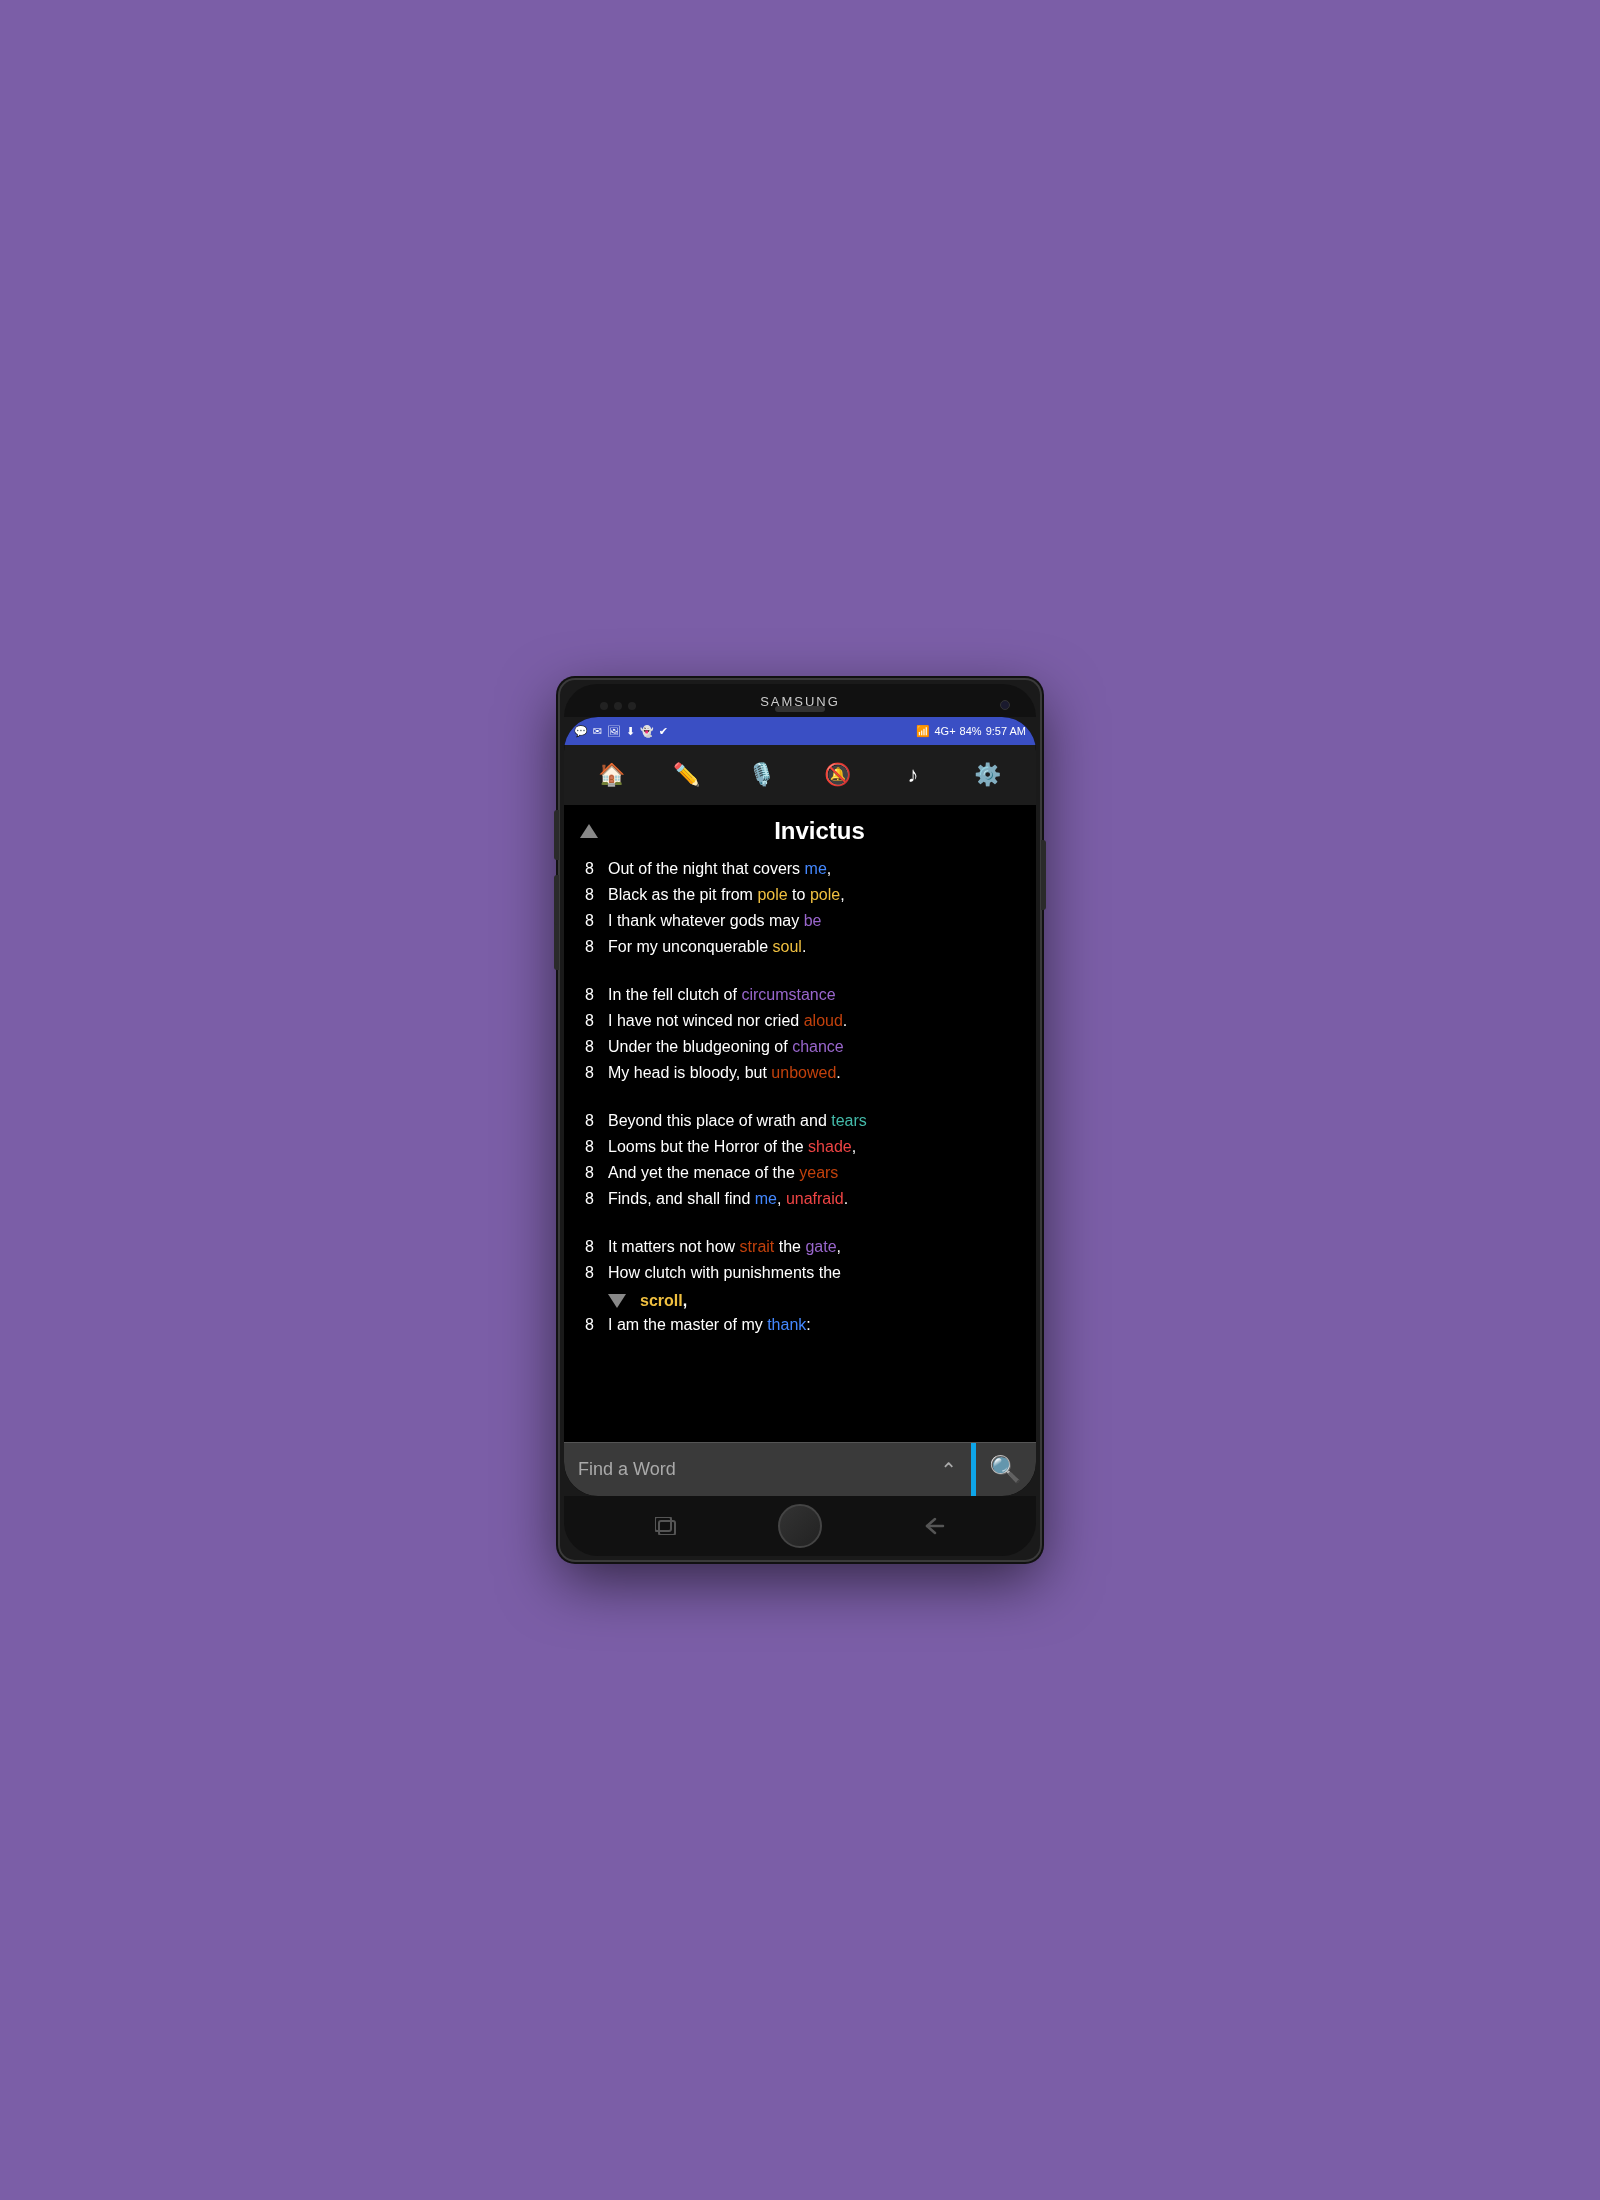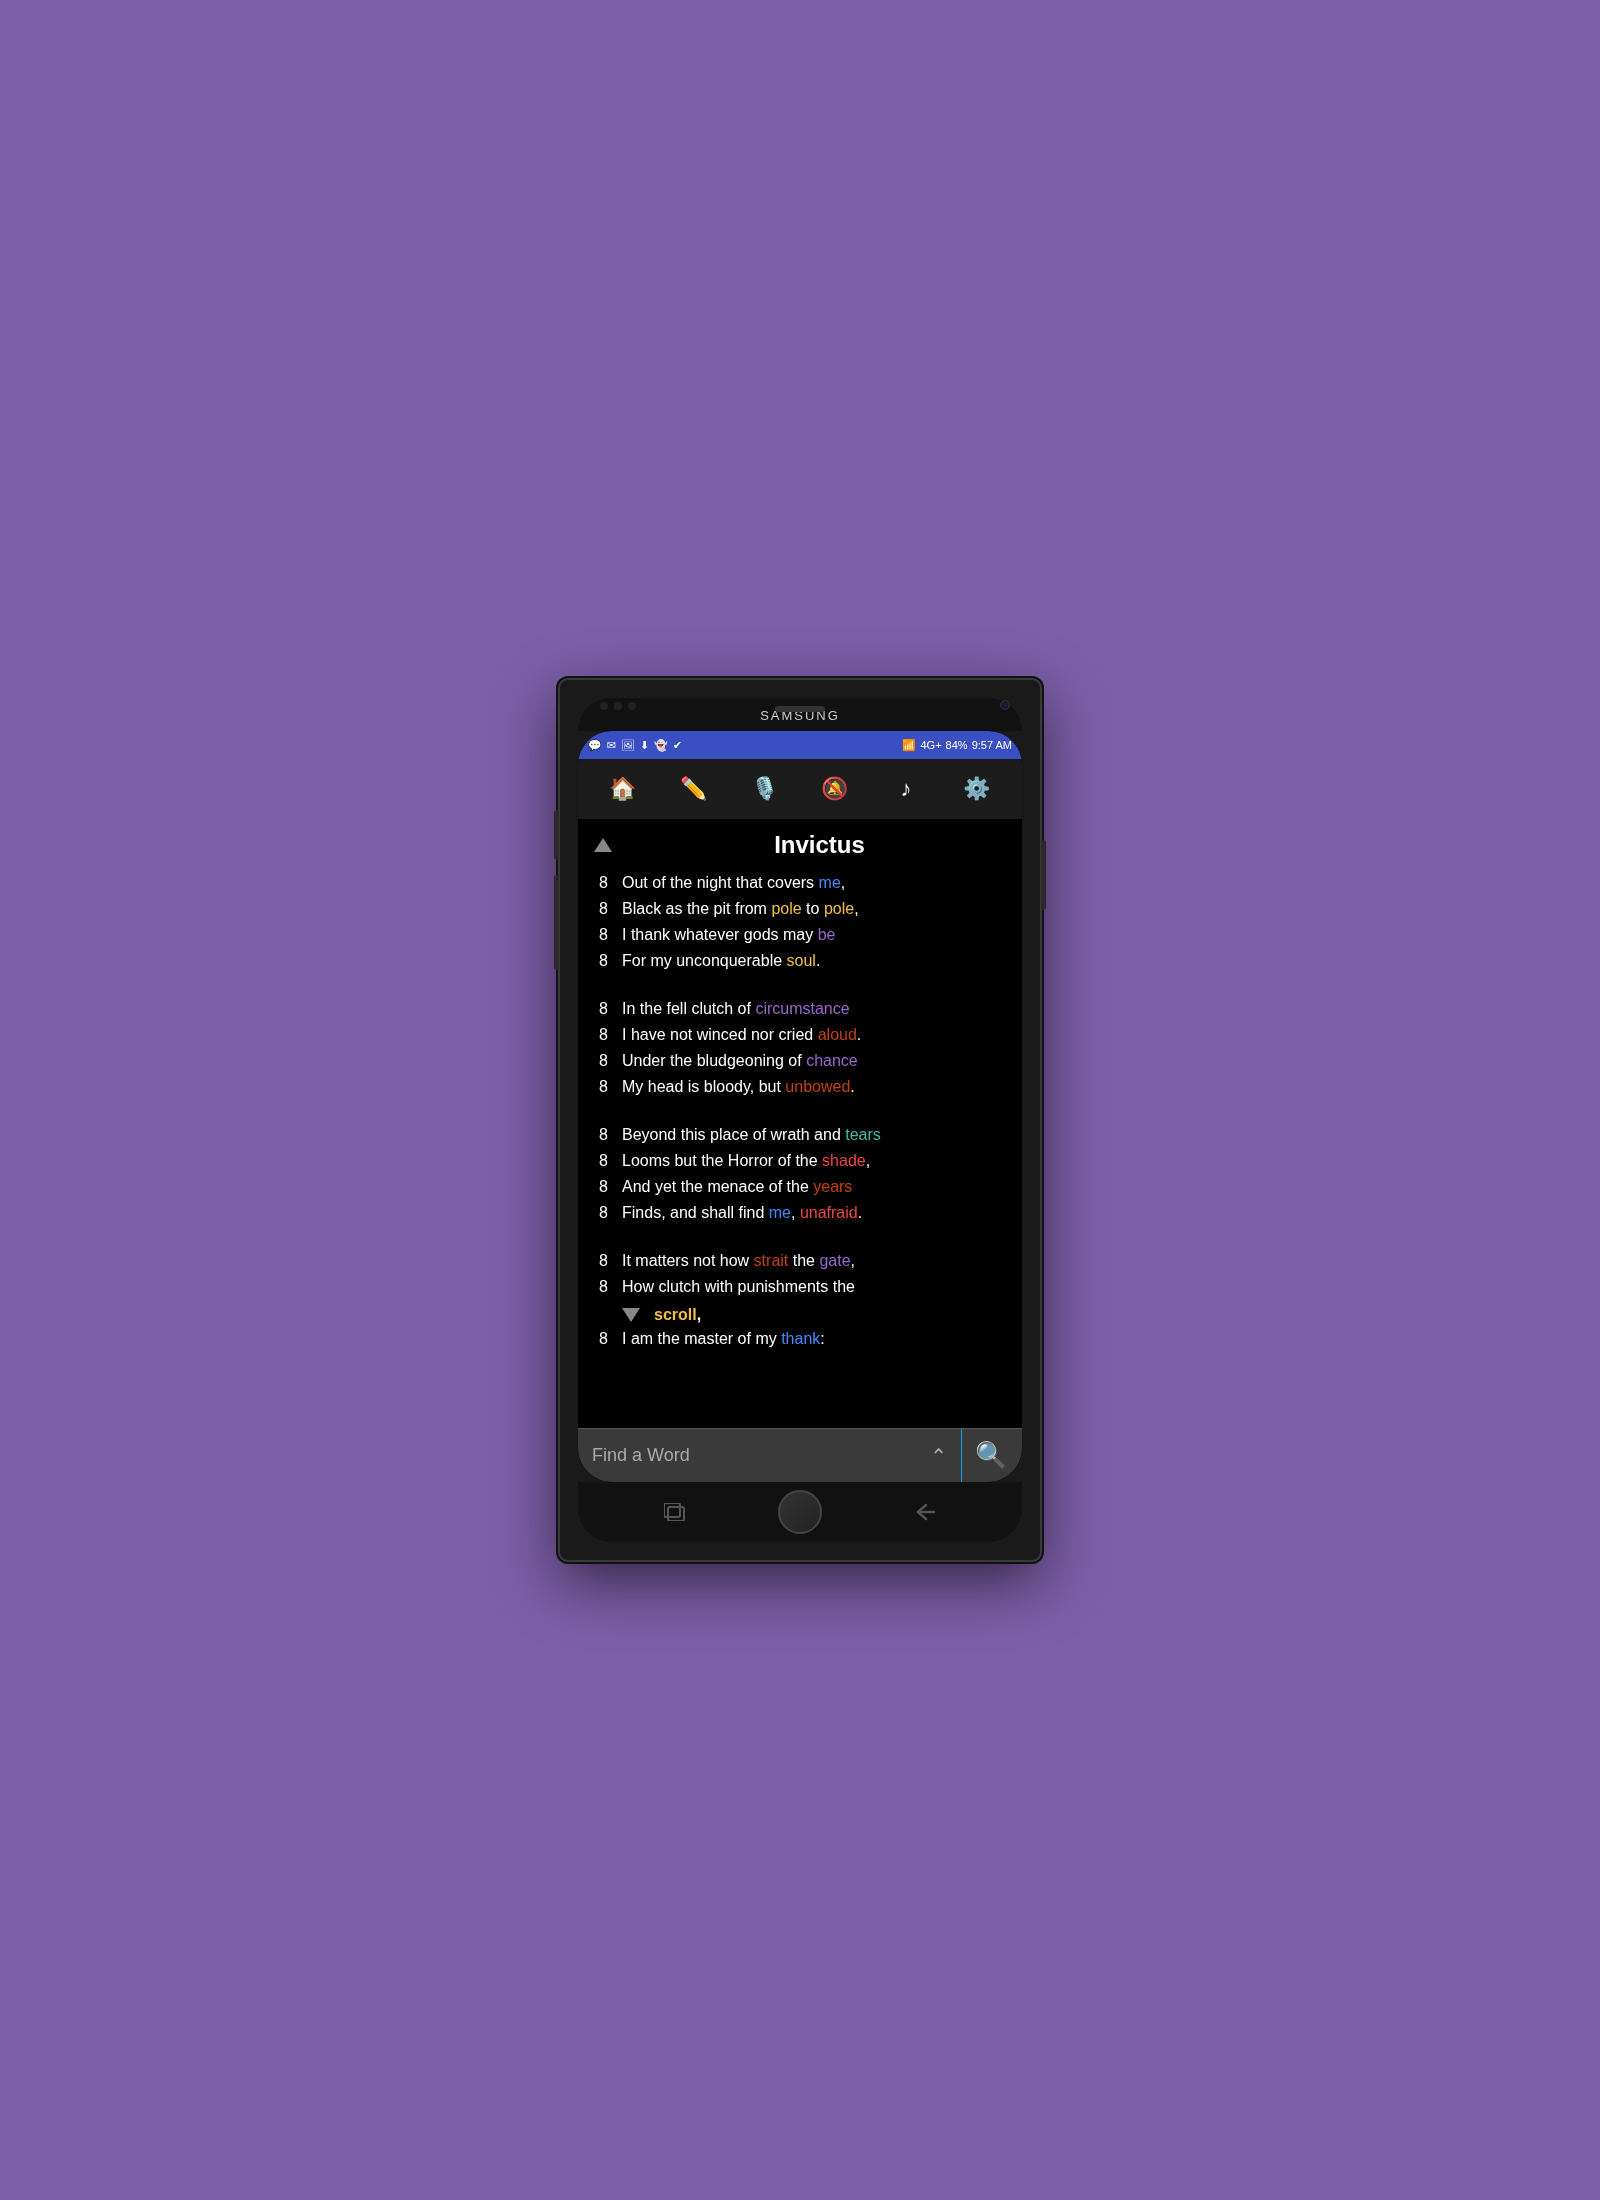--- a/index.html
+++ b/index.html
@@ -10,22 +10,22 @@
       justify-content: center;
       align-items: center;
       min-height: 100vh;
       font-family: 'Arial', sans-serif;
     }
 
     .phone-outer {
       width: 480px;
       height: 880px;
       background: #1a1a1a;
-      border-radius: 8px;
-      padding: 18px;
+      border-radius: 15px;
+      padding: 4px;
       box-shadow:
         0 0 0 2px #3a3a3a,
         0 0 0 4px #111,
         0 20px 60px rgba(0,0,0,0.6);
       position: relative;
       display: flex;
       flex-direction: column;
       margin-top: 40px;
     }
 
@@ -270,21 +270,21 @@
       height: 54px;
       border-top: 1px solid #555;
     }
 
     .search-input-area {
       flex: 1;
       display: flex;
       align-items: center;
       padding: 0 14px;
       gap: 8px;
-      border-right: 1px solid #0ea5e9;
+      border-right: 5px solid #0ea5e9;
       height: 100%;
     }
 
     .search-placeholder {
       color: #aaa;
       font-size: 18px;
       flex: 1;
     }
 
     .caret-up-icon {

